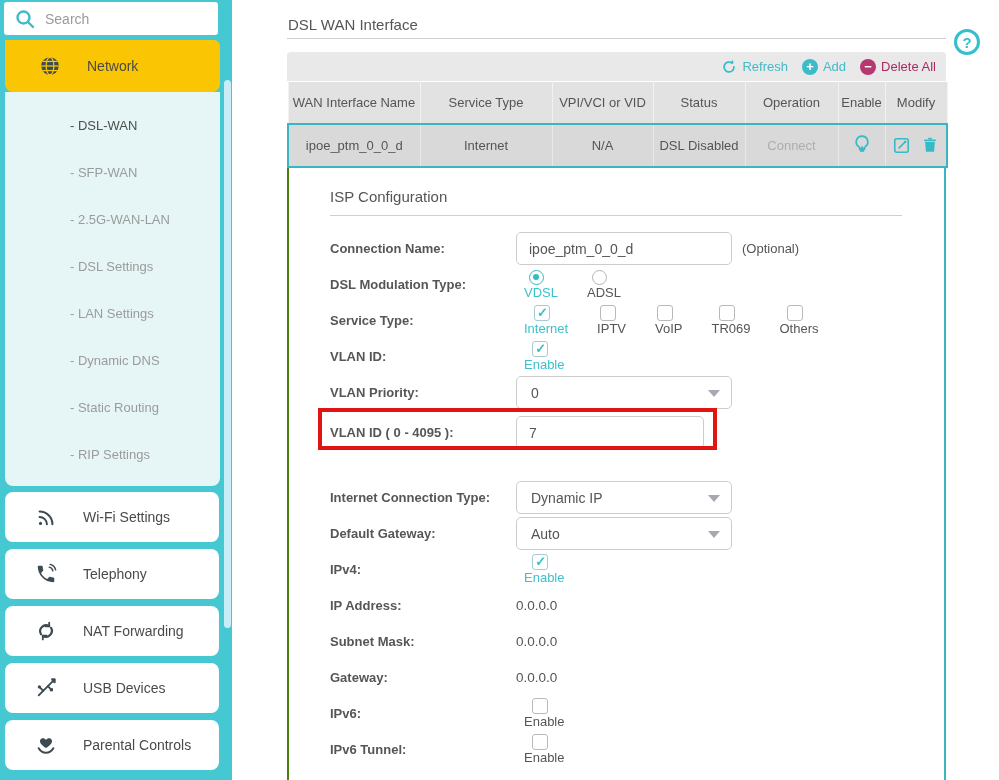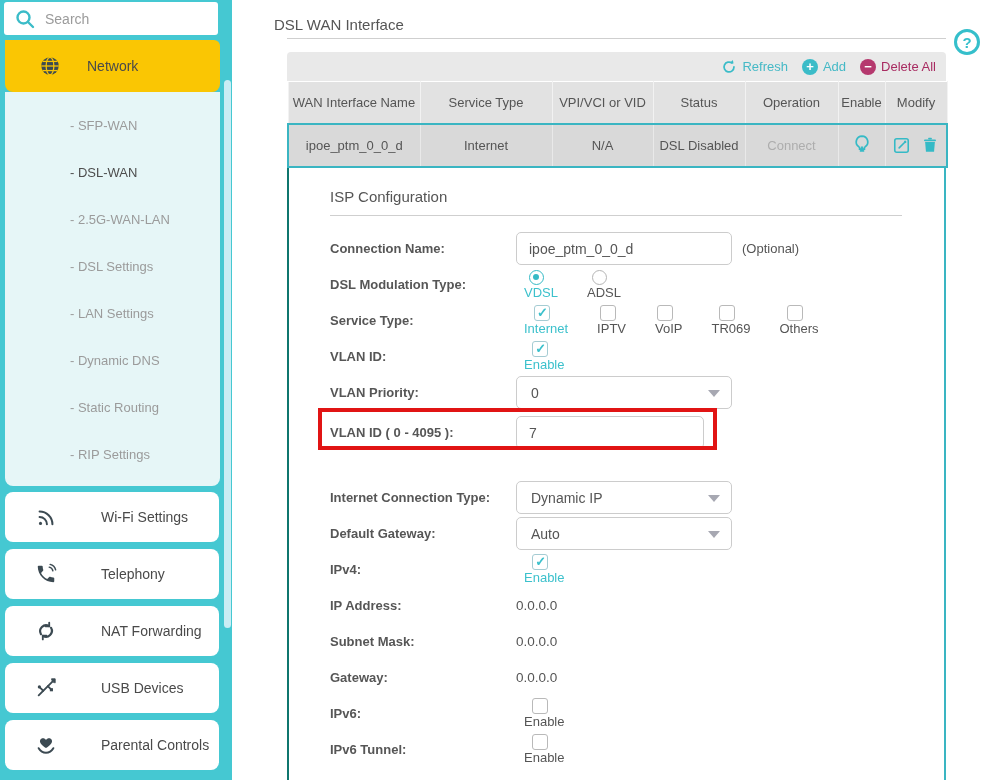--- a/index.html
+++ b/index.html
@@ -15,48 +15,48 @@
   
   .sidebar { position:absolute; left:0; top:0; width:232px; height:780px; background:#45c8d2; }
   .searchbox { position:absolute; left:4px; top:2px; width:214px; height:33px; background:#fff; border-radius:3px; display:flex; align-items:center; padding-left:10px; }
   .searchbox input { border:none; outline:none; font-size:14px; color:#666; width:150px; margin-left:9px; font-family:"Liberation Sans",sans-serif; background:transparent; }
   .searchbox input::placeholder { color:#9b9b9b; }
   .nav-network { position:absolute; left:5px; top:40px; width:215px; height:52px; background:#fac603; border-radius:0 6px 8px 8px; display:flex; align-items:center; padding-left:34px; cursor:pointer; }
   .nav-network .lbl { margin-left:26px; font-size:14px; color:#4a4a4a; }
   .submenu { position:absolute; left:5px; top:92px; width:215px; height:394px; background:#e6f6f7; border-radius:0 0 8px 8px; padding-top:10px; }
   .subitem { height:47px; display:flex; align-items:center; padding-left:65px; font-size:13px; color:#9b9b9b; cursor:pointer; }
   .subitem.active { color:#4d4d4d; }
-  .navcard { position:absolute; left:5px; width:214px; height:50px; background:#fff; border-radius:8px; display:flex; align-items:center; padding-left:30px; cursor:pointer;gap:18px; }
+  .navcard { position:absolute; left:5px; width:214px; height:50px; background:#fff; border-radius:8px; display:flex; align-items:center; padding-left:30px; cursor:pointer; }
   .navcard .lbl { margin-left:26px; font-size:14px; color:#4a4a4a; }
   .scrollbar { position:absolute; left:224px; top:80px; width:7px; height:548px; background:#c9edf4; border-radius:4px; }
 
   
   .main { position:absolute; left:232px; top:0; width:767px; height:780px; background:#fff; }
-  .page-title { position:absolute; left:42px; top:16px; font-size:15px; color:#555; }
+  .page-title { position:absolute; left:56px; top:16px; font-size:15px; color:#555; }
   .title-rule { position:absolute; left:55px; top:38px; width:659px; height:1px; background:#cfcfcf; }
   .help { position:absolute; left:722px; top:29px; width:26px; height:26px; border:3px solid #35bfcb; border-radius:50%; color:#35bfcb; font-size:15px; font-weight:bold; display:flex; align-items:center; justify-content:center; cursor:pointer; }
 
   .panel { position:absolute; left:55px; top:52px; width:659px; height:728px; }
   .toolbar { height:29px; background:#e9e9e9; border-radius:4px 4px 0 0; display:flex; align-items:center; justify-content:flex-end; gap:14px; padding-right:10px; }
   .tbtn { display:flex; align-items:center; gap:5px; font-size:13px; cursor:pointer; }
   .tbtn.teal { color:#45b9c6; }
   .tbtn.danger { color:#a82b61; }
   .circle-btn { width:16px; height:16px; border-radius:50%; color:#fff; font-size:13px; line-height:15px; text-align:center; font-weight:bold; }
   .circle-btn.add { background:#3bbcc8; }
   .circle-btn.del { background:#b5396e; }
 
   table.grid { border-collapse:collapse; width:659px; table-layout:fixed; }
   .grid th { background:#e2e2e2; height:42px; font-weight:normal; font-size:13px; color:#555; border:1px solid #f2f2f2; border-top:1px solid #fff; }
   .grid td { background:#d9d9d9; height:43px; font-size:13px; color:#555; text-align:center; border-left:1px solid #e9e9e9; }
   tr.datarow { border:2px solid #3ab5c2; }
   .op-disabled { color:#adadad; cursor:pointer; }
   .rowicons { display:flex; align-items:center; justify-content:center; gap:10px; }
   .icon-btn { cursor:pointer; display:inline-flex; }
 
-  .expansion { width:659px; height:614px; background:#fff; border-left:2px solid #0f766e; border-right:2px solid #3ab5c2; padding:20px 0 0 41px; }
+  .expansion { width:659px; height:614px; background:#fff; border-left:2px solid #4d7c0f; border-right:2px solid #3ab5c2; padding:20px 0 0 41px; }
   .isp-heading { font-size:15px; color:#555; }
   .isp-rule { margin-top:10px; width:572px; height:1px; background:#cfcfcf; }
 
   .frow { display:flex; align-items:center; height:36px; }
   .frow.first { margin-top:15px; }
   .frow.tall { height:44px; }
   .spacer { height:25px; }
   .flabel { width:186px; font-size:13px; color:#565656; flex:none;font-weight:bold; }
   .tinput { width:216px; height:33px; border:1px solid #ccc; border-radius:5px; padding:0 12px; font-size:14px; color:#555; outline:none; font-family:"Liberation Sans",sans-serif; }
   .tinput.narrow { width:188px; }
@@ -109,22 +109,22 @@
               <path d="M2.5 12h19"></path>
               <path d="M4.2 7h15.6"></path>
               <path d="M4.2 17h15.6"></path>
             </g>
           </svg>
       </span>
       <span class="lbl">Network</span>
     </div>
 
     <div class="submenu">
+      <div class="subitem active">- DSL-WAN</div>
       <div class="subitem">- SFP-WAN</div>
-      <div class="subitem active">- DSL-WAN</div>
       <div class="subitem">- 2.5G-WAN-LAN</div>
       <div class="subitem">- DSL Settings</div>
       <div class="subitem">- LAN Settings</div>
       <div class="subitem">- Dynamic DNS</div>
       <div class="subitem">- Static Routing</div>
       <div class="subitem">- RIP Settings</div>
     </div>
 
     <div class="navcard" style="top:492px">
       <span class="svgi">

